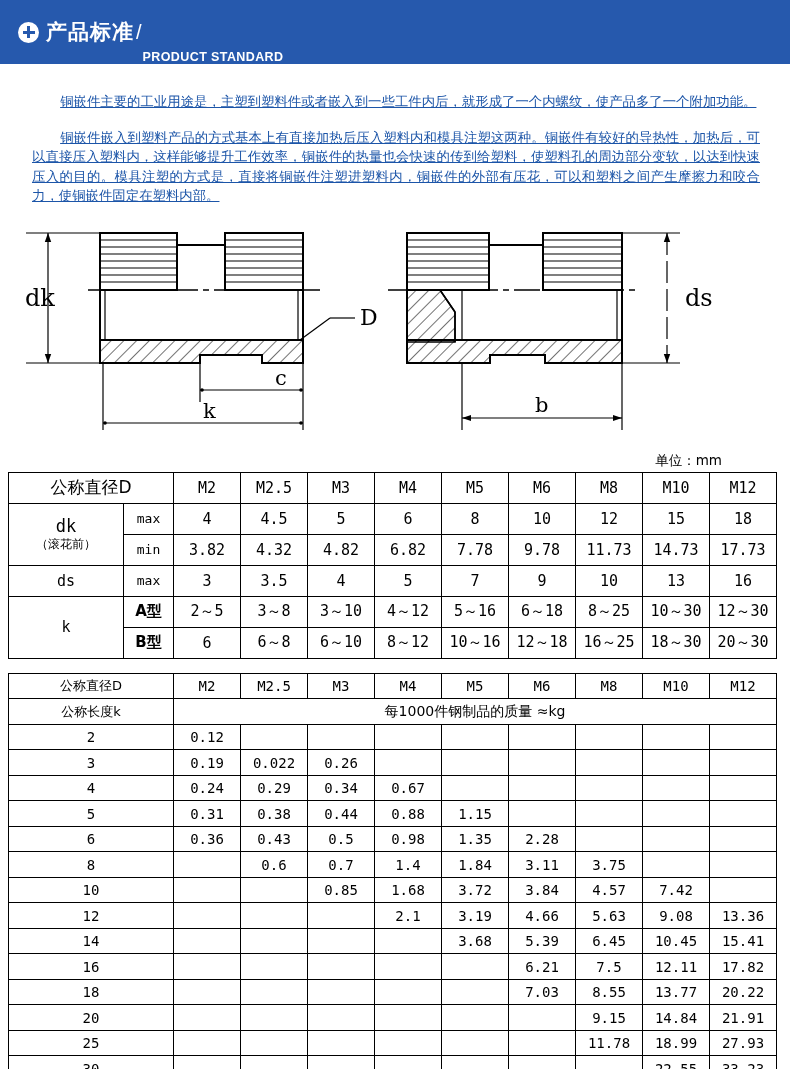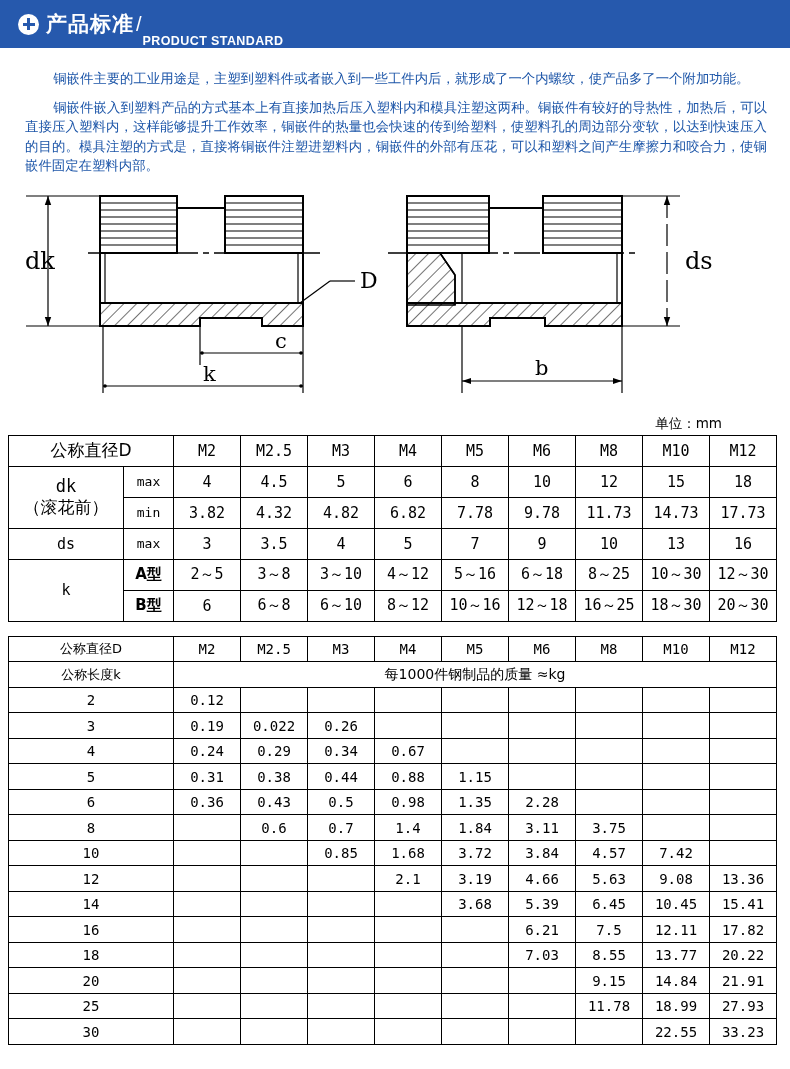--- a/index.html
+++ b/index.html
@@ -6,21 +6,21 @@
   body{
     width:790px;height:1069px;
     background:#ffffff;
     font-family:"Liberation Sans","DejaVu Sans",sans-serif;
     overflow:hidden;
     position:relative;
   }
 
   
   #header{
-    height:48px;
+    height:64px;
     background:#2659ad;
     display:flex;align-items:center;
     padding-left:18px;
     box-sizing:border-box;
   }
   #plus-icon{
     width:21px;height:21px;border-radius:50%;
     background:#ffffff;position:relative;flex:0 0 auto;
     margin-right:7px;
   }
@@ -41,21 +41,21 @@
 
   
   #intro{
     color:#1c55a8;
     font-family:"DejaVu Sans",sans-serif;
     font-size:13.4px;
     line-height:19.6px;
     padding:12px 14px 0 16px;
     text-align:justify;
   }
-  #intro p{margin:9px;text-indent:2.1em;}
+  #intro p{margin:16px;text-indent:2.1em;text-decoration:underline;}
 
   
   #drawings{position:relative;height:230px;margin-top:8px;}
   #drawings svg{display:block;}
 
   
   #unit-row{
     text-align:right;padding-right:68px;
     font-family:"DejaVu Sans",sans-serif;
     font-size:13.5px;color:#000;margin-bottom:2px;
@@ -73,21 +73,21 @@
     border:1px solid #000;
     text-align:center;
     font-weight:400;
     color:#000;
     padding:0;
   }
   #t1{margin-bottom:14px;}
   #t1 td{height:30px;font-size:15px;}
   .cn{font-family:"DejaVu Sans",sans-serif;}
   .lbl{font-size:17px;}
-  .sub{font-size:17px;}
+  .sub{font-size:12px;}
   .mm{font-size:13px;}
   .typ{font-size:11.5px;font-weight:bold;}
   .rng{font-size:14px;}
   .small-v{font-size:14.5px;}
 
   #t2 td{height:24.5px;font-size:14px;}
   #t2 .hdr-cn2{font-size:13px;}
   #t2 .massrow{font-size:14px;}
   #t2 .rowlab{font-size:14px;}
 </style>

